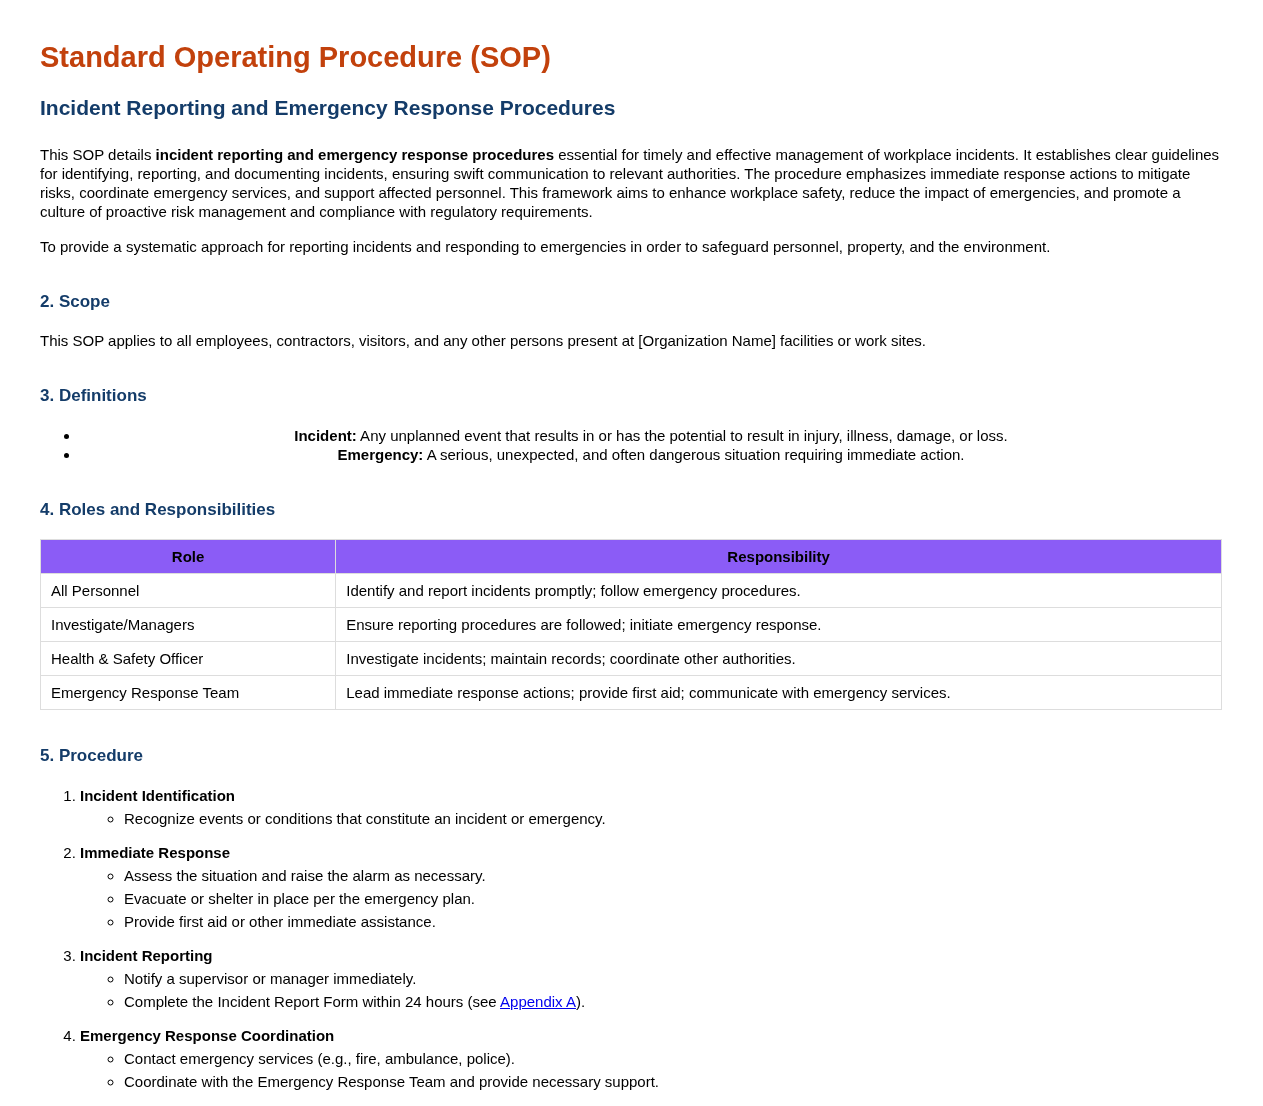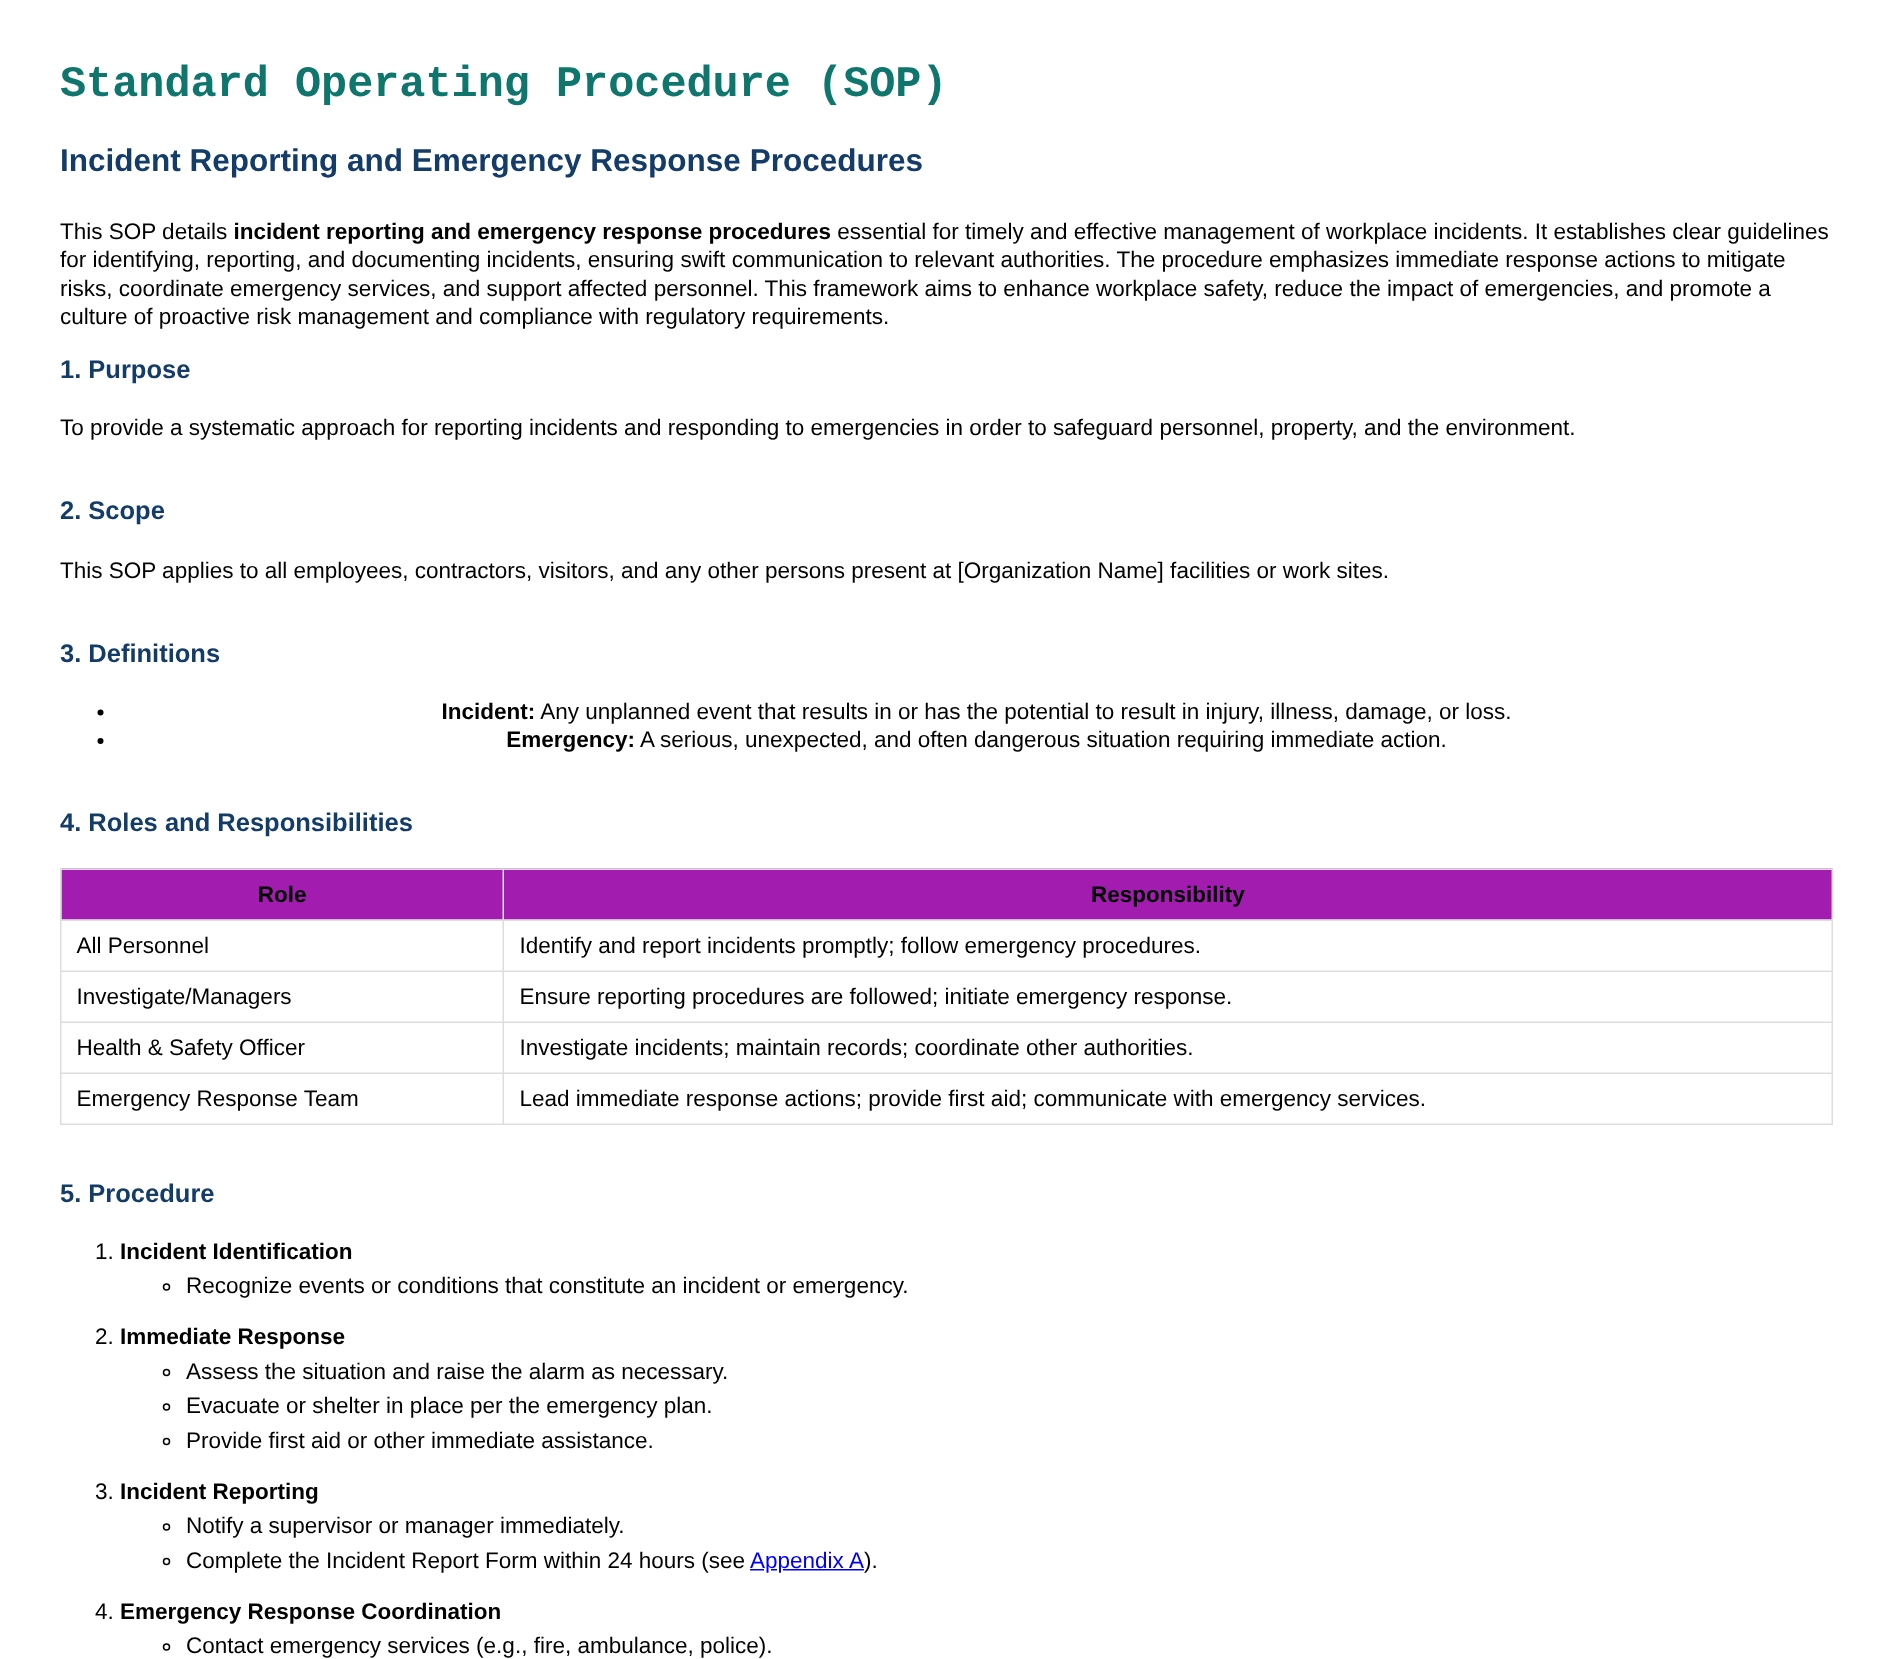--- a/index.html
+++ b/index.html
@@ -17,24 +17,23 @@
     line-height: 19px;
   }
   .page {
     padding: 40px 41px 40px 40px;
     box-sizing: border-box;
     width: 1263px;
   }
   h1.doc-title {
     font-size: 29px;
     line-height: 1.2;
-    color: #0f766e;
+    color: #c2410c;
     margin: 0 0 20px 0;
     font-weight: bold;
-    font-family: Liberation Mono, monospace;
   }
   h2.doc-subtitle {
     font-size: 21px;
     line-height: 1.2;
     color: #143c69;
     margin: 0 0 25px 0;
     font-weight: bold;
   }
   h2.section-heading {
     font-size: 17px;
@@ -65,21 +64,21 @@
   }
   table.roles-table th,
   table.roles-table td {
     border: 1px solid #dddddd;
     padding: 7px 10px;
     font-size: 15px;
     line-height: 19px;
     vertical-align: middle;
   }
   table.roles-table th {
-    background: #a21caf;
+    background: #8b5cf6;
     font-weight: bold;
     text-align: center;
   }
   table.roles-table td {
     text-align: left;
   }
   table.roles-table .col-role { width: 25%; }
   ol.procedure-list {
     margin: 0;
     padding-left: 40px;
@@ -109,21 +108,20 @@
 
 <div class="page">
 
   <h1 class="doc-title">Standard Operating Procedure (SOP)</h1>
 
   <h2 class="doc-subtitle">Incident Reporting and Emergency Response Procedures</h2>
 
   <p><span>This SOP details </span><span style="font-weight: bold;">incident reporting and emergency response procedures</span><span> essential for timely and effective management of workplace incidents. It establishes clear guidelines for identifying, reporting, and documenting incidents, ensuring swift communication to relevant authorities. The procedure emphasizes immediate response actions to mitigate risks, coordinate emergency services, and support affected personnel. This framework aims to enhance workplace safety, reduce the impact of emergencies, and promote a culture of proactive risk management and compliance with regulatory requirements.</span></p>
 
   <section>
-    <h2 class="section-heading first-section">1. Purpose</h2>
     <p>To provide a systematic approach for reporting incidents and responding to emergencies in order to safeguard personnel, property, and the environment.</p>
   </section>
 
   <section>
     <h2 class="section-heading">2. Scope</h2>
     <p>This SOP applies to all employees, contractors, visitors, and any other persons present at [Organization Name] facilities or work sites.</p>
   </section>
 
   <section>
     <h2 class="section-heading">3. Definitions</h2>

